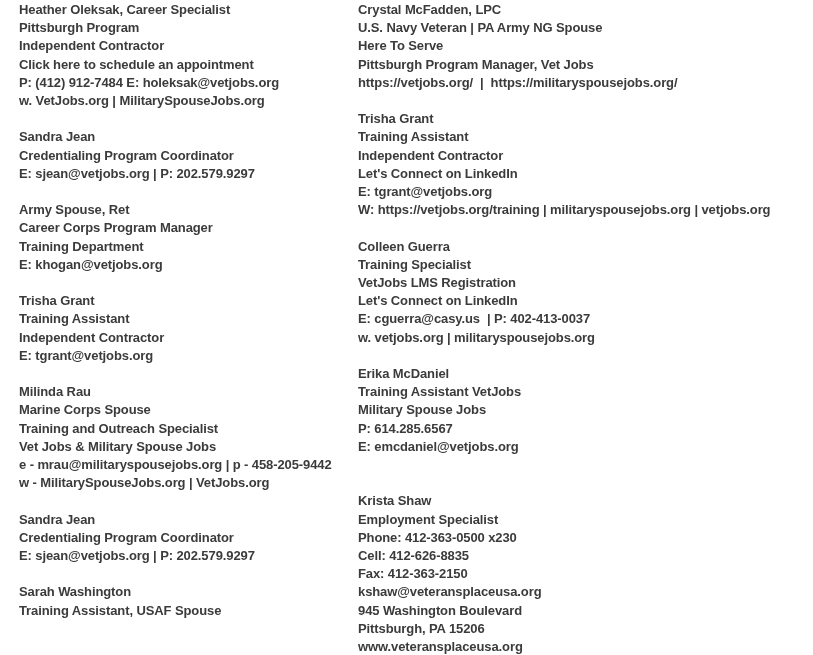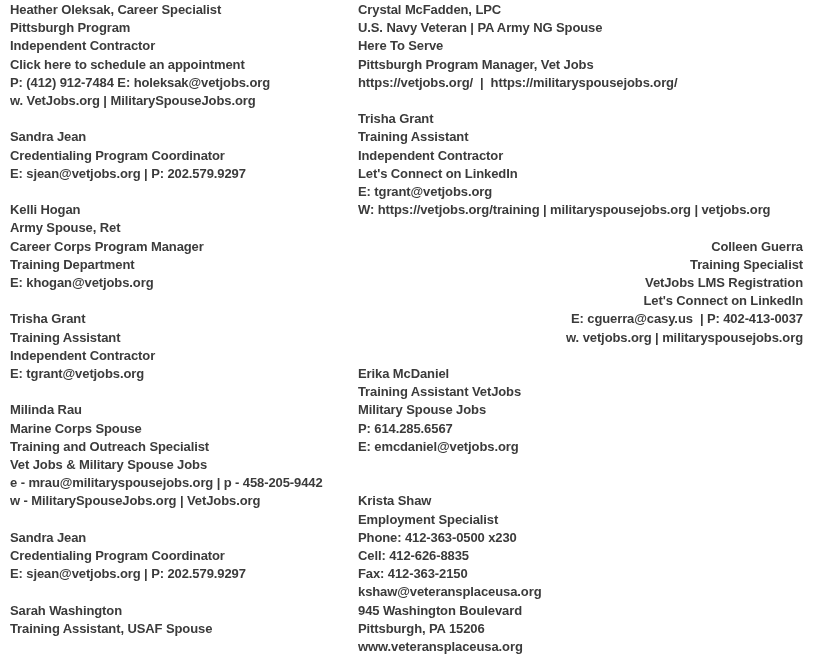--- a/index.html
+++ b/index.html
@@ -10,21 +10,21 @@
   }
   .page {
     position: relative;
     width: 813px; height: 655px;
     overflow: hidden;
     font-weight: 700;
     font-size: 13px;
     letter-spacing: -0.1px;
   }
   .col { position: absolute; top: 1px; }
-  .col-left  { left: 10px;  width: 352px; }
+  .col-left  { left: 19px;  width: 352px; }
   .col-right { left: 358px; width: 445px; }
   .block { }
   .line {
     line-height: 18.2px;
     white-space: pre;
   }
 </style>
 </head>
 <body style="background: rgb(255, 255, 255);">
 
@@ -37,21 +37,20 @@
         <div class="line">Click here to schedule an appointment</div>
         <div class="line">P: (412) 912-7484 E: holeksak@vetjobs.org</div>
         <div class="line">w. VetJobs.org | MilitarySpouseJobs.org</div>
       </div>
       <div class="block" style="margin-bottom: 18.2px;">
         <div class="line">Sandra Jean</div>
         <div class="line">Credentialing Program Coordinator</div>
         <div class="line">E: sjean@vetjobs.org | P: 202.579.9297</div>
       </div>
       <div class="block" style="margin-bottom: 18.2px;">
-        <div class="line">Kelli Hogan</div>
         <div class="line">Army Spouse, Ret</div>
         <div class="line">Career Corps Program Manager</div>
         <div class="line">Training Department</div>
         <div class="line">E: khogan@vetjobs.org</div>
       </div>
       <div class="block" style="margin-bottom: 18.2px;">
         <div class="line">Trisha Grant</div>
         <div class="line">Training Assistant</div>
         <div class="line">Independent Contractor</div>
         <div class="line">E: tgrant@vetjobs.org</div>
@@ -83,21 +82,21 @@
         <div class="line">https://vetjobs.org/  |  https://militaryspousejobs.org/</div>
       </div>
       <div class="block" style="margin-bottom: 18.2px;">
         <div class="line">Trisha Grant</div>
         <div class="line">Training Assistant</div>
         <div class="line">Independent Contractor</div>
         <div class="line">Let's Connect on LinkedIn</div>
         <div class="line">E: tgrant@vetjobs.org</div>
         <div class="line">W: https://vetjobs.org/training | militaryspousejobs.org | vetjobs.org</div>
       </div>
-      <div class="block" style="margin-bottom: 18.2px; text-align: right;">
+      <div class="block" style="margin-bottom: 18.2px;">
         <div class="line">Colleen Guerra</div>
         <div class="line">Training Specialist</div>
         <div class="line">VetJobs LMS Registration</div>
         <div class="line">Let's Connect on LinkedIn</div>
         <div class="line">E: cguerra@casy.us  | P: 402-413-0037</div>
         <div class="line">w. vetjobs.org | militaryspousejobs.org</div>
       </div>
       <div class="block" style="margin-bottom: 36.4px;">
         <div class="line">Erika McDaniel</div>
         <div class="line">Training Assistant VetJobs</div>

